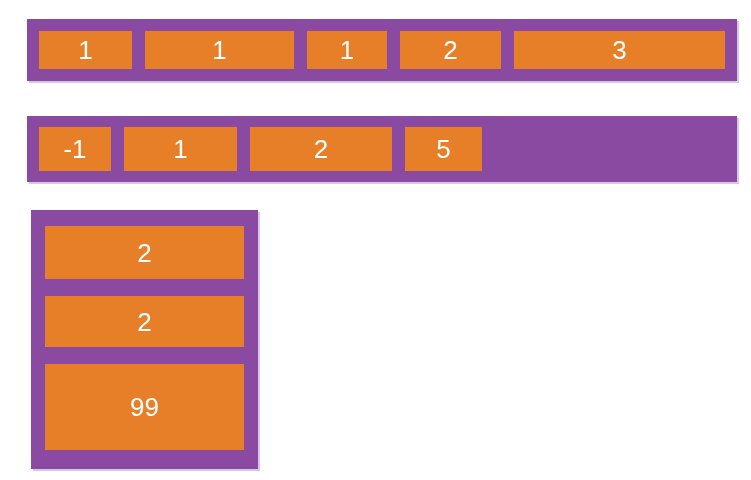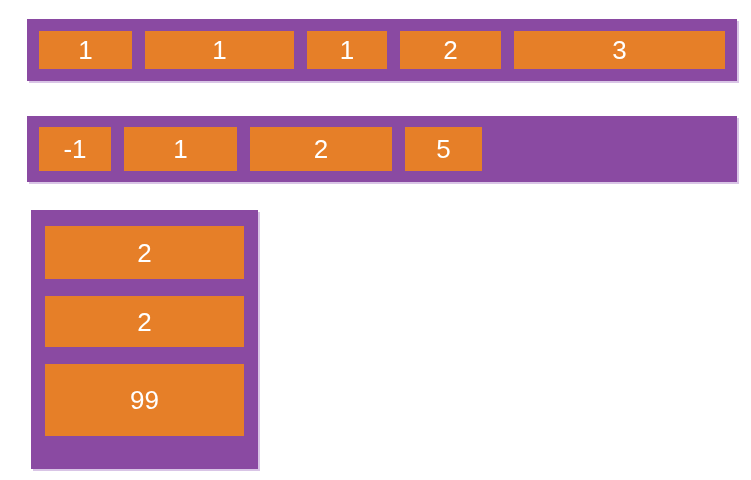--- a/index.html
+++ b/index.html
@@ -59,21 +59,21 @@
   
   .r3 {
     left: 31px; top: 210px;
     width: 227px; height: 259px;
     padding: 16px 14px;
     flex-direction: column;
     gap: 17px;
   }
   .r3 .flex-item:nth-child(1) { height: 53px; }
   .r3 .flex-item:nth-child(2) { height: 51px; }
-  .r3 .flex-item:nth-child(3) { height: 72px; text-align: center; }
+  .r3 .flex-item:nth-child(3) { height: 86px; text-align: center; }
 </style>
 </head>
 <body>
 
 <div>
 
   <div class="flex-container r1">
     <div class="flex-item">1</div>
     <div class="flex-item">1</div>
     <div class="flex-item">1</div>

